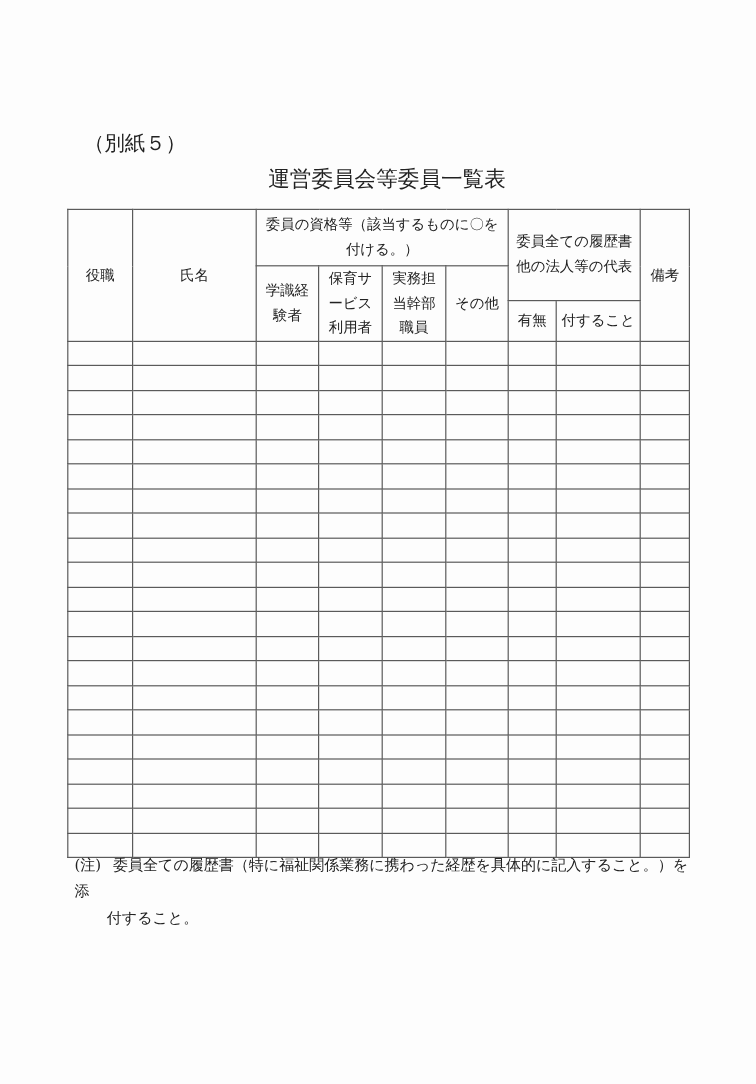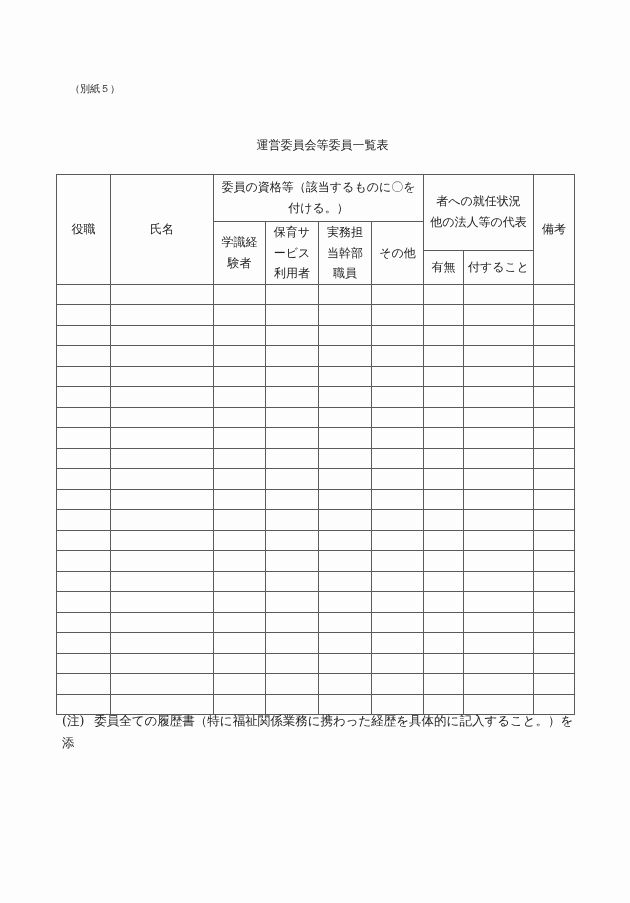--- a/index.html
+++ b/index.html
@@ -1,19 +1,19 @@
 <!DOCTYPE html>
 <html><head>
 <meta charset="utf-8">
 <style>
   html, body { margin:0; padding:0; background:#fdfdfd; }
   body { width:630px; height:903px; position:relative; overflow:hidden;
          font-family:"DejaVu Serif","Liberation Serif",serif; color:#222; }
-  .attach { position:absolute; left:70px; top:82px; font-size:10px; }
-  .title { position:absolute; left:0; width:630px; top:137px; text-align:center; font-size:12px; padding-left:15px; box-sizing:border-box; }
+  .attach { position:absolute; left:70px; top:108px; font-size:17px; }
+  .title { position:absolute; left:0; width:630px; top:137px; text-align:center; font-size:18px; padding-left:15px; box-sizing:border-box; }
   table.roster { position:absolute; left:56px; top:174px; border-collapse:collapse; table-layout:fixed; width:518px; }
   table.roster td { border:1px solid #5a5a5a; font-size:12px; line-height:20px; text-align:center; vertical-align:middle; padding:0; }
   .hdr-qual { text-align:right; padding:2px 6px !important; height:36px; line-height:21px !important; vertical-align:top !important; }
   .hdr-other { height:62px; line-height:21px !important; }
   .sub3 { line-height:20.5px !important; }
   tr.body-row td { height:19.5px; line-height:19.5px; }
   .note { position:absolute; left:62px; top:710px; font-size:12.5px; line-height:22px; width:520px; }
   .note .indent { padding-left:27px; }
   .note .lbl { margin-right:10px; }
 </style>
@@ -34,21 +34,21 @@
       <col style="width:40px">
       <col style="width:70px">
       <col style="width:41px">
   </colgroup>
   <tbody id="tbody">
     <tr>
       <td rowspan="3">役職</td>
       <td rowspan="3">氏名</td>
       <td colspan="4" class="hdr-qual">委員の資格等（該当するものに〇を付ける。）</td>
       <td colspan="2" rowspan="2" class="hdr-other">
-        <div>者への就任状況</div>
+        <div>委員全ての履歴書</div>
         <div>他の法人等の代表</div>
       </td>
       <td rowspan="3">備考</td>
     </tr>
     <tr>
       <td rowspan="2" class="sub3">
         <div>学識経</div>
         <div>験者</div>
       </td>
       <td rowspan="2" class="sub3">
@@ -296,13 +296,14 @@
         <td></td>
         <td></td>
         <td></td>
         <td></td>
       </tr>
     </tbody>
 </table>
 
 <div class="note">
   <div><span class="lbl">(注)</span><span>委員全ての履歴書（特に福祉関係業務に携わった経歴を具体的に記入すること。）を添</span></div>
+  <div class="indent">付すること。</div>
 </div>
 
 </body></html>

